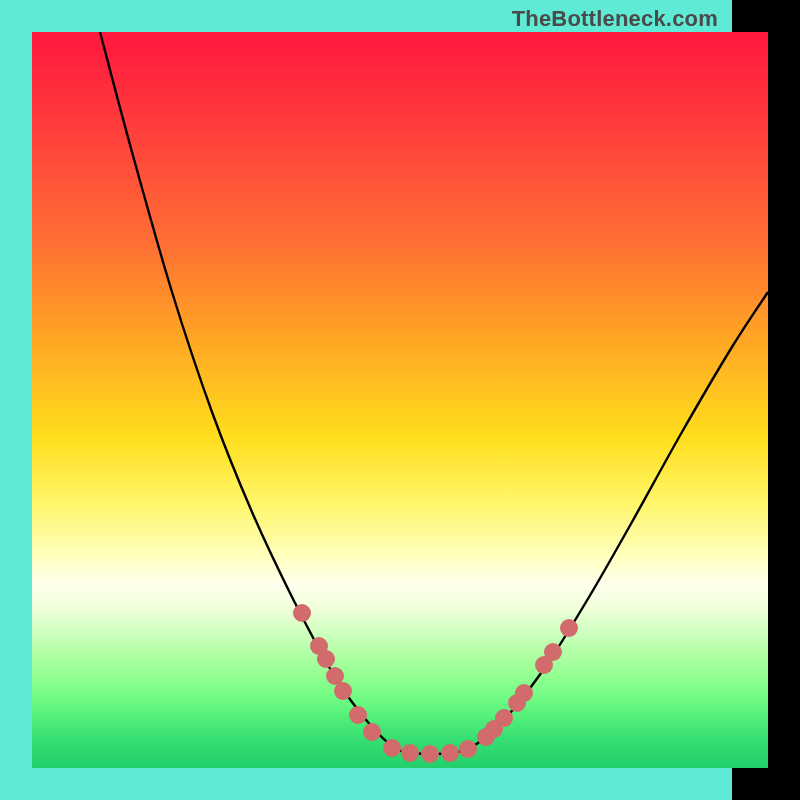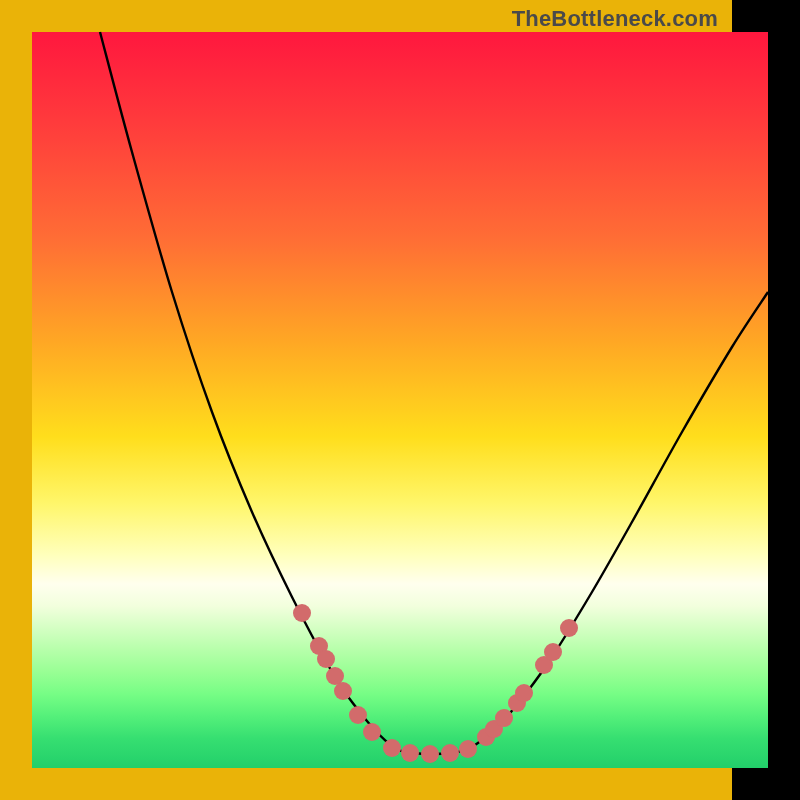--- a/index.html
+++ b/index.html
@@ -1,21 +1,21 @@
 <!DOCTYPE html>
 <html><head>
 <meta charset="utf-8">
 <style>
   * { margin: 0; padding: 0; box-sizing: border-box; }
   html, body { width: 800px; height: 800px; overflow: hidden; background: #000; }
   .frame {
     position: relative;
     width: 732px;
     height: 800px;
-    background: #eab308;
+    background: #5eead4;
   }
   .watermark {
     position: absolute;
     top: 6px;
     right: 14px;
     font-family: Arial, Helvetica, sans-serif;
     font-size: 22px;
     font-weight: 600;
     color: #4a4a4a;
     letter-spacing: 0.2px;

